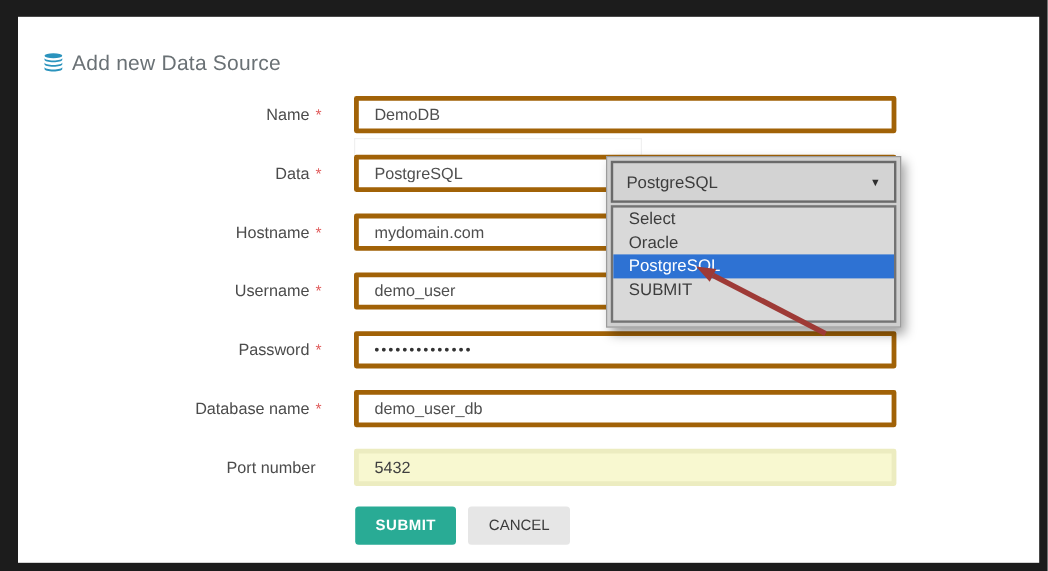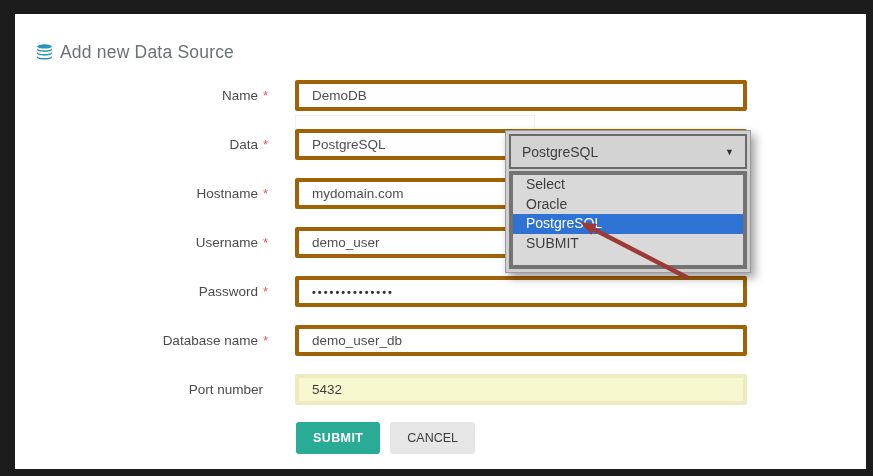--- a/index.html
+++ b/index.html
@@ -50,21 +50,21 @@
     padding:3px;box-shadow:4px 5px 9px rgba(0,0,0,0.38);z-index:5;
   }
   .select-box{
     height:35px;background:#d3d3d3;border:2px solid #6a6a6a;box-sizing:border-box;
     display:flex;align-items:center;justify-content:space-between;
     padding:0 11px;font-size:14px;color:#3d3d3d;
   }
   .select-box .caret{font-size:9px;color:#2e2e2e;}
   .listbox{
     margin-top:2px;height:98px;background:#d9d9d9;
-    border:4px solid #737373;box-sizing:border-box;overflow:hidden;
+    border:2px solid #737373;box-sizing:border-box;overflow:hidden;
   }
   .opt{
     height:19.5px;line-height:19.5px;padding-left:13px;
     font-size:14px;color:#3d3d3d;cursor:default;
   }
   .opt.hl{background:#2e72d3;color:#ffffff;}
   
   .arrow-svg{position:absolute;left:550px;top:200px;width:140px;height:80px;z-index:6;pointer-events:none;}
 </style>
 </head>

